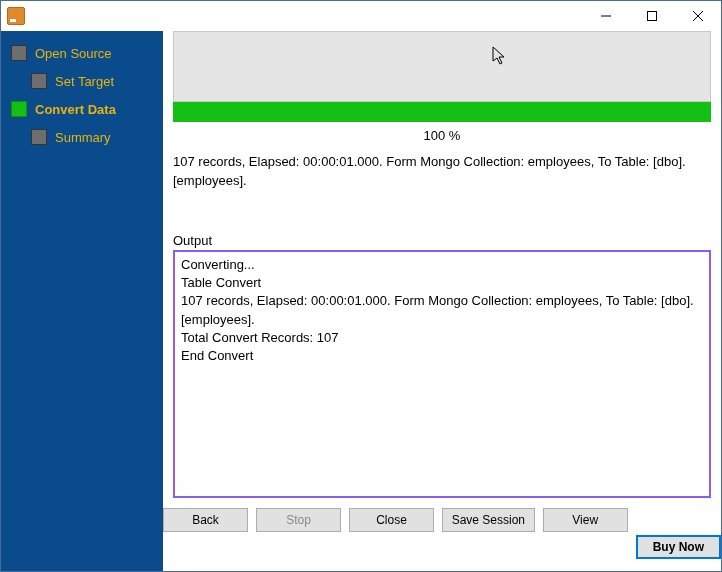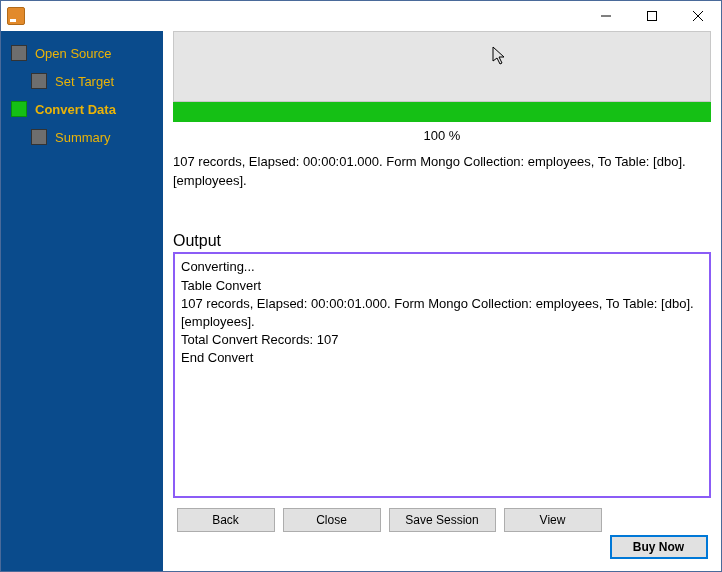--- a/index.html
+++ b/index.html
@@ -18,21 +18,21 @@
   .tree-sq { width: 16px; height: 16px; background: #6e6e6e; border: 1px solid #333; margin-right: 8px; flex-shrink: 0; }
   .tree-sq.active { background: #15c015; border-color: #0a900a; }
   .tree-item.active { font-weight: bold; }
   .main { flex: 1; display: flex; flex-direction: column; background: #fff; min-width: 0; }
   .topbox { height: 72px; background: #e5e5e5; border: 1px solid #c8c8c8; margin: 0; position: relative; }
   .cursor { position: absolute; left: 318px; top: 14px; width: 16px; height: 20px; }
   .progress-wrap { padding: 0 0 0 0; }
   .progress-bar { height: 20px; background: #15c015; margin: 0; }
   .progress-label { text-align: center; font-size: 13px; padding: 6px 0 10px 0; }
   .status { font-size: 13px; padding: 0 4px 0 0; line-height: 1.45; }
-  .output-label { font-size: 16px; padding: 0 0 2px 0; margin-top: 42px; }
+  .output-label { font-size: 13px; padding: 0 0 2px 0; margin-top: 42px; }
   .output-box { border: 2px solid #8b5cf6; height: 250px; padding: 4px 6px; font-size: 13px; line-height: 1.4; overflow-y: scroll; background: #fff; }
   .button-row { display: flex; gap: 8px; justify-content: center; padding: 10px 0 12px 0; background: #fff; }
   .btn { width: 98px; height: 24px; background: #e1e1e1; border: 1px solid #adadad; font-size: 12px; font-family: inherit; cursor: pointer; }
   .btn:disabled { color: #8a8a8a; cursor: default; }
   .btn.primary { font-weight: bold; border: 2px solid #0078d7; background: #e1e1e1; margin-top: 27px; }
   .content-pad { padding: 0 10px; display: flex; flex-direction: column; flex: 1; min-height: 0; }
 </style>
 </head>
 <body>
 
@@ -99,20 +99,21 @@
             <div>Converting...</div>
             <div>Table Convert</div>
             <div>107 records,    Elapsed: 00:00:01.000.    Form Mongo Collection: employees,    To Table: [dbo].[employees].</div>
             <div>Total Convert Records: 107</div>
             <div>End Convert</div>
           </div>
 
       </div>
       <div class="button-row">
         <button class="btn">Back</button>
+        <button class="btn" disabled="">Stop</button>
         <button class="btn">Close</button>
         <button class="btn" style="width:107px">Save Session</button>
         <button class="btn">View</button>
         <button class="btn primary">Buy Now</button>
       </div>
     </div>
   </div>
 </div>
 
 </body></html>

